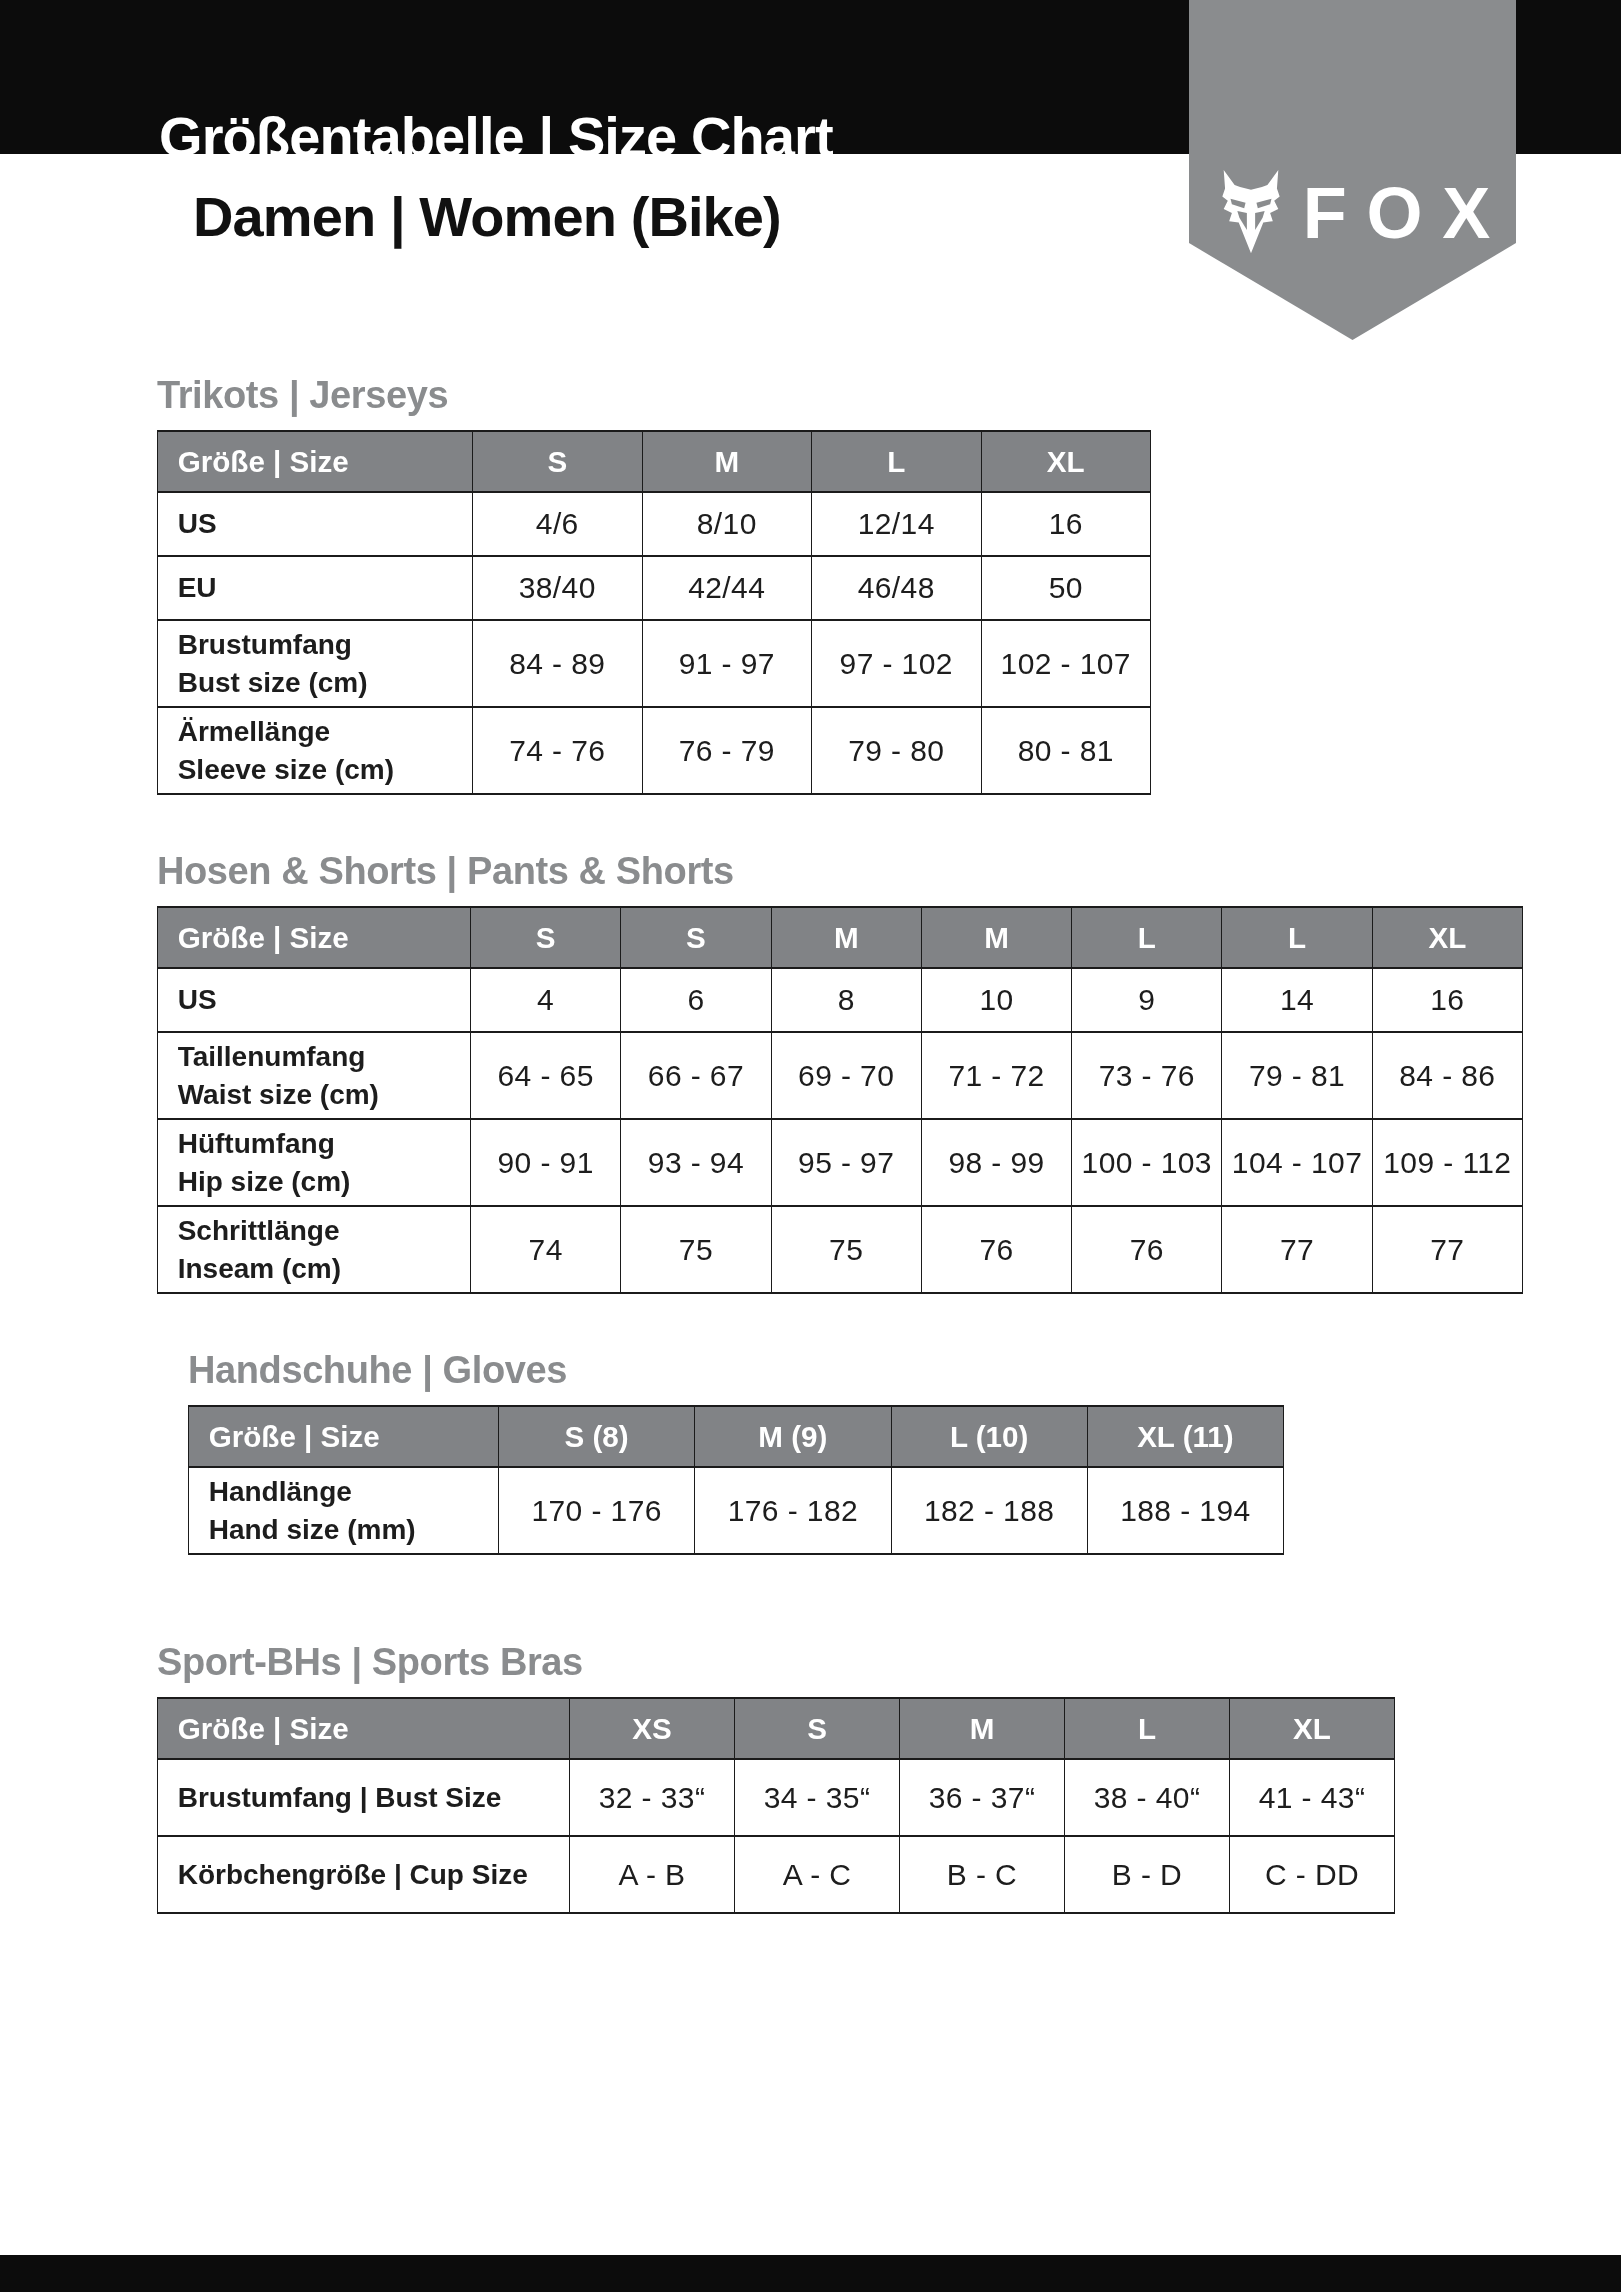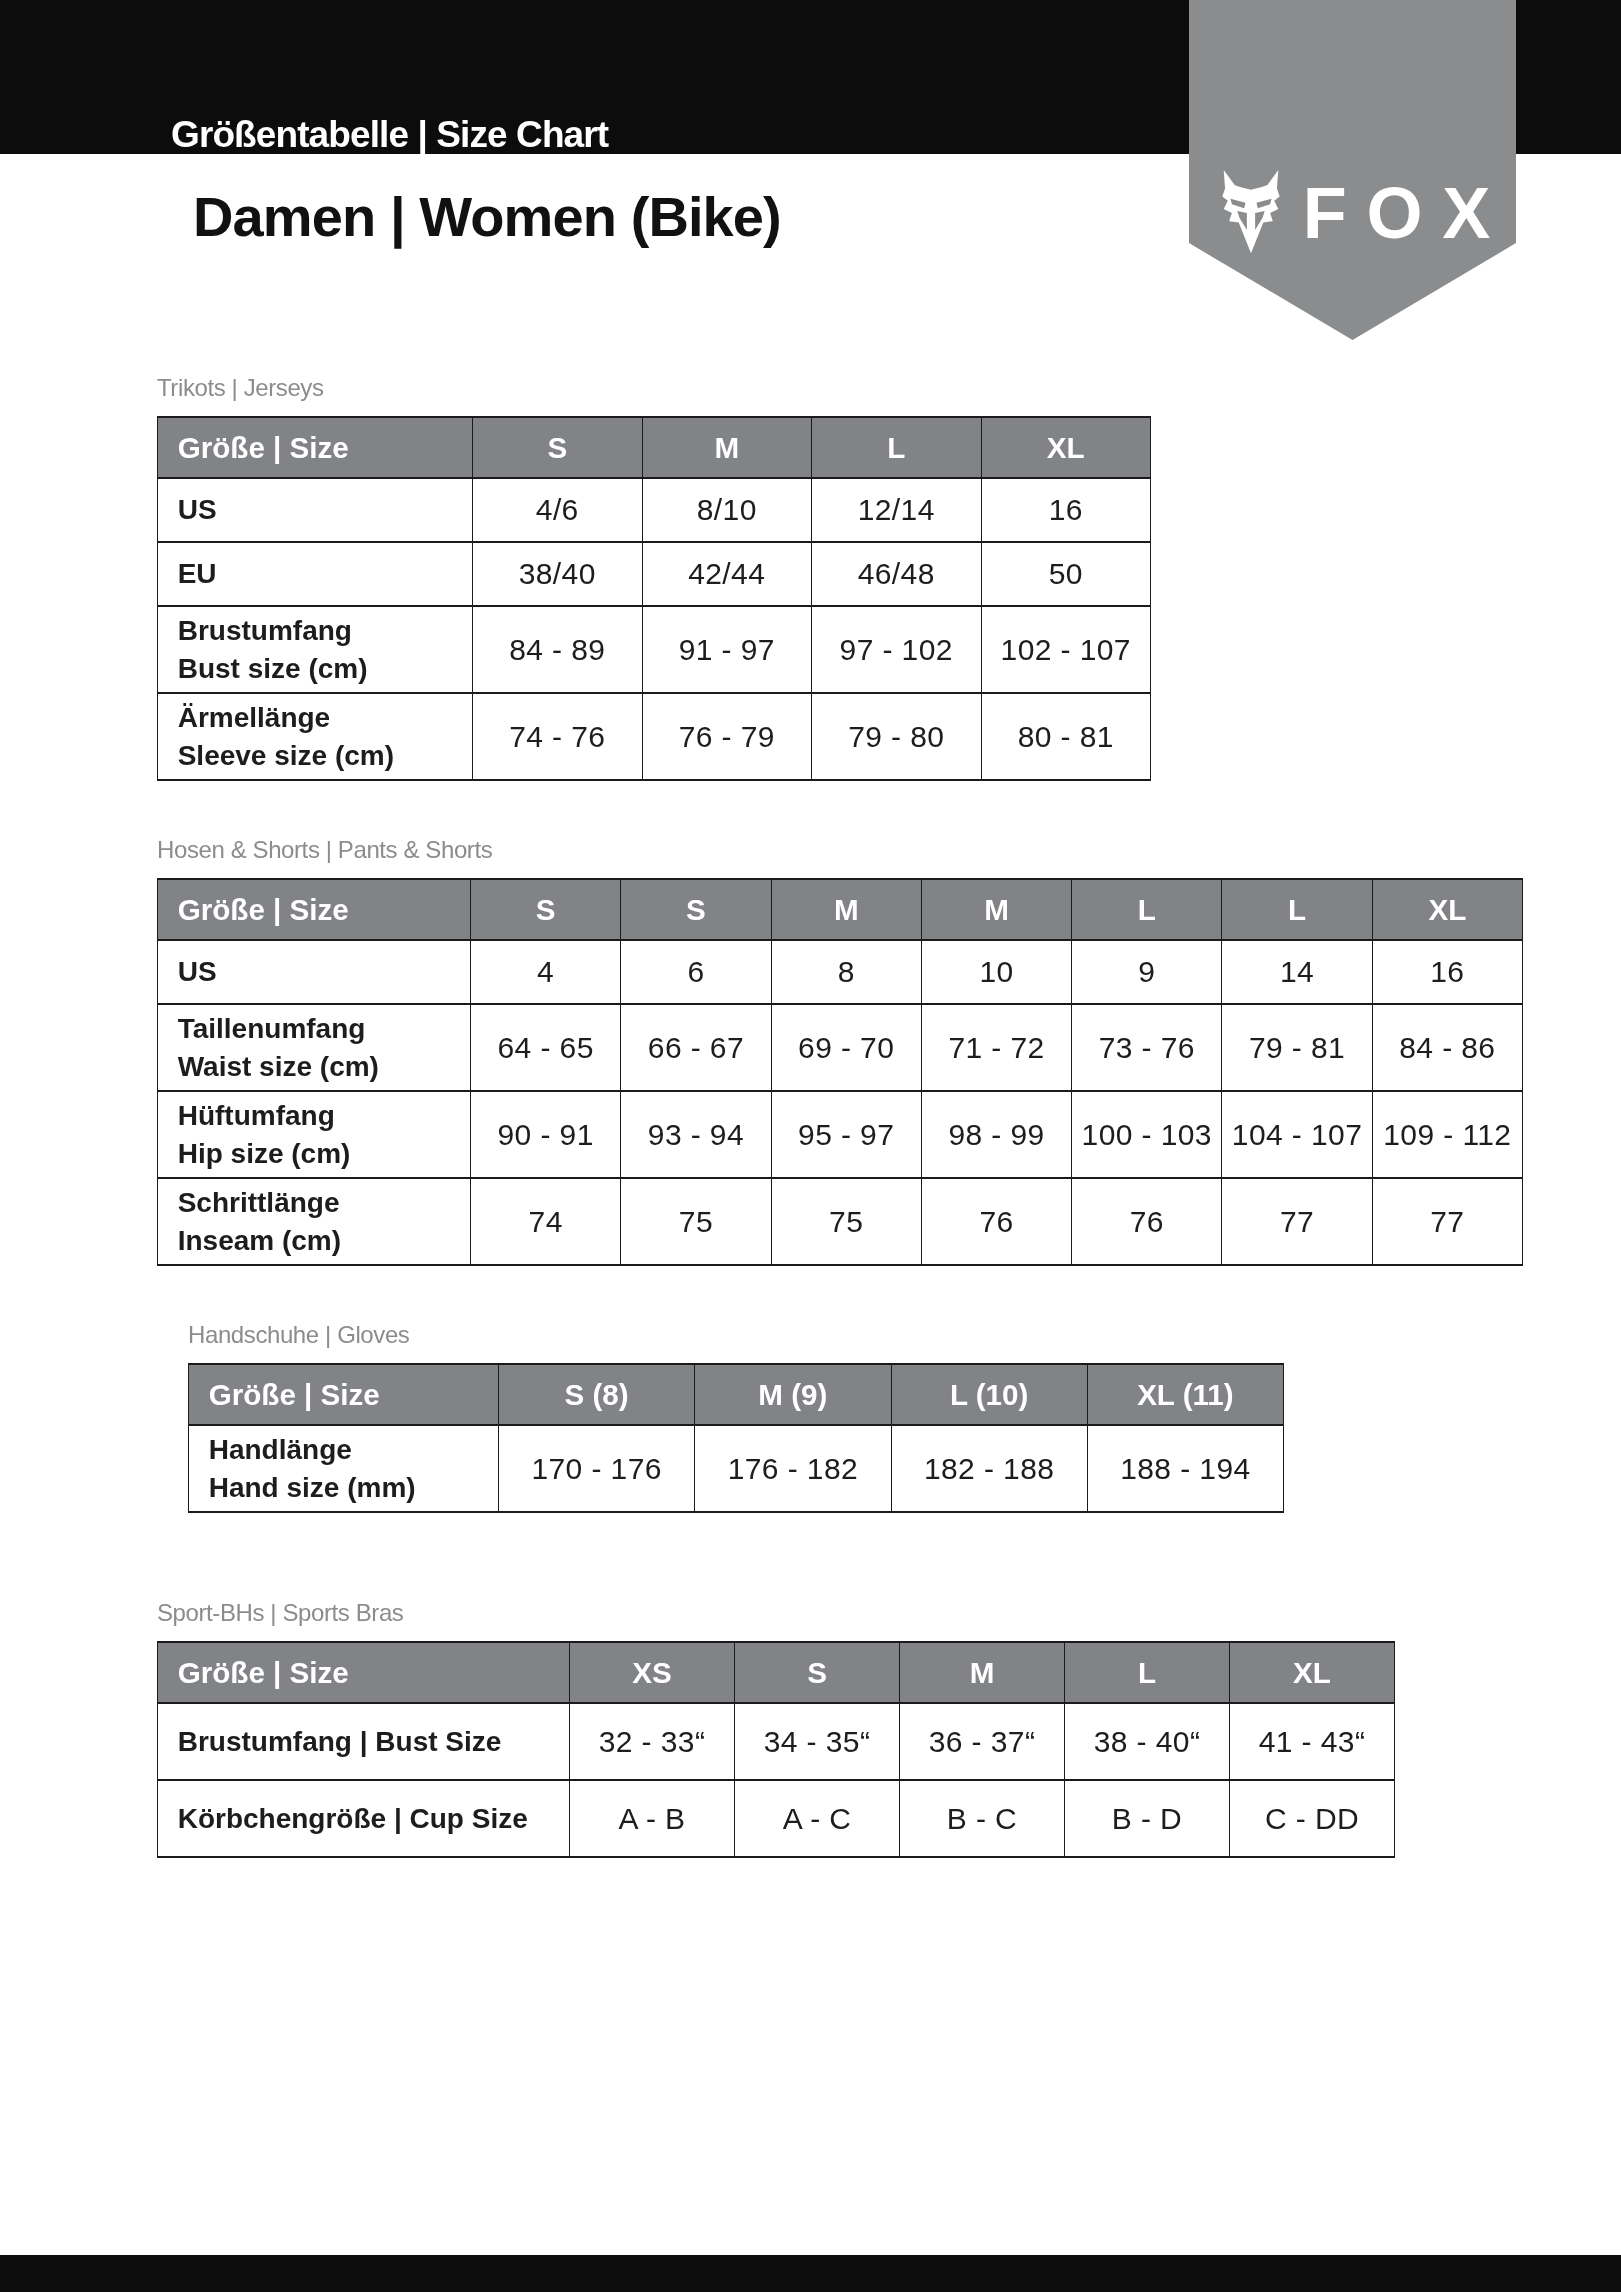--- a/index.html
+++ b/index.html
@@ -14,21 +14,21 @@
     color:#1d1d1d;
   }
 
   
   .topbar{
     position:absolute; top:0; left:0; right:0;
     height:154px; background:#0c0c0c; z-index:1;
   }
   .main-title{
     position:absolute; left:159px; bottom:-10.7px;
-    margin:12px; font-size:37px; font-weight:700;
+    margin:0; font-size:56px; font-weight:700;
     letter-spacing:-0.9px; color:#ffffff; line-height:1; white-space:nowrap;
   }
 
   
   .pennant{
     position:absolute; top:0; left:1189px;
     width:327px; height:340px;
     background:#8a8c8e;
     clip-path:polygon(0 0,100% 0,100% 71.5%,50% 100%,0 71.5%);
     z-index:2;
@@ -45,21 +45,21 @@
   .subtitle{
     margin:0; position:absolute; top:186px; left:193px;
     font-size:56px; font-weight:700; letter-spacing:-0.9px;
     color:#111111; line-height:1.1; white-space:nowrap;
   }
 
   
   .content{position:absolute; top:249px; left:157px;}
   .section-title{
     margin:0 0 16px 0;
-    font-size:24px; font-weight:400; color:#8a8c8e;
+    font-size:38px; font-weight:700; color:#8a8c8e;
     letter-spacing:-0.4px; line-height:1;
   }
   .section-0{margin-top:127px;}
   .section-1{margin-top:57px;}
   .section-2{margin-top:57px;padding-left:31px;}
   .section-3{margin-top:88px;}
 
   table.size-table{
     border-collapse:collapse; table-layout:fixed;
     background:#ffffff;

